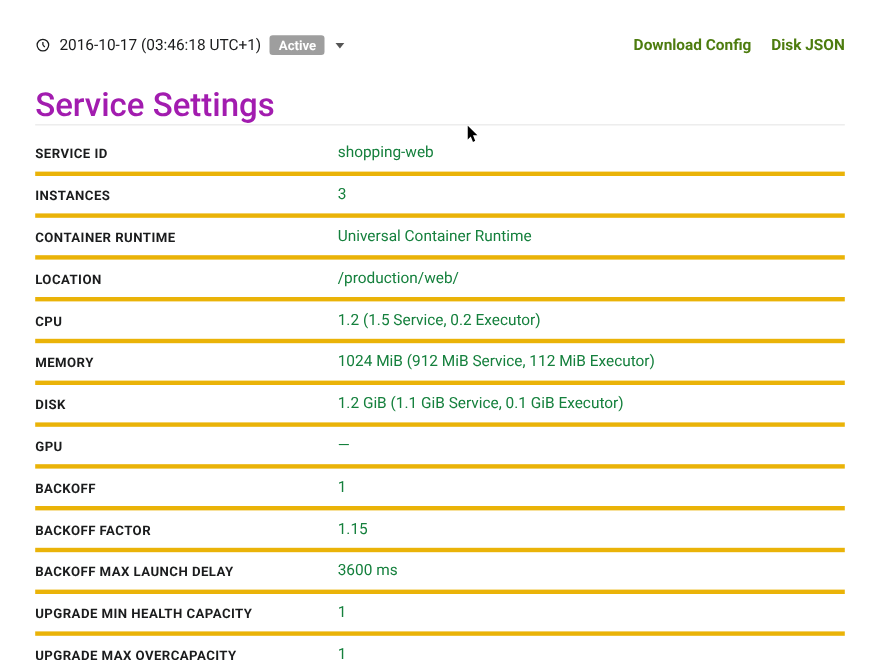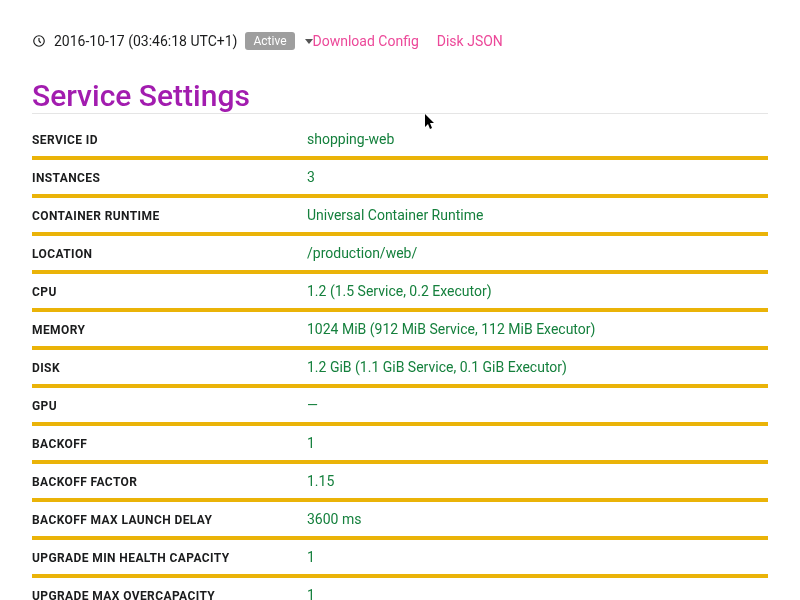--- a/index.html
+++ b/index.html
@@ -11,20 +11,21 @@
       font-family: -apple-system, BlinkMacSystemFont, "Segoe UI", Roboto, Helvetica, Arial, sans-serif;
       background: #fff;
       color: #1b1c1d;
       width: 800px;
       height: 600px;
       padding: 32px;
       overflow: hidden;
     }
     .header-row {
       display: flex;
+      justify-content: space-between;
       align-items: center;
       margin-bottom: 28px;
     }
     .header-left {
       display: flex;
       align-items: center;
       gap: 8px;
     }
     .clock-icon {
       width: 14px;
@@ -41,40 +42,40 @@
       stroke-width: 2;
     }
     .timestamp {
       font-size: 14px;
       color: #1b1c1d;
     }
     .badge {
       background: #9e9e9e;
       color: #fff;
       font-size: 12px;
-      font-weight: 400;
+      font-weight: 700;
       padding: 2px 8px;
       border-radius: 3px;
     }
     .dropdown-caret {
       width: 0;
       height: 0;
       border-left: 4px solid transparent;
       border-right: 4px solid transparent;
       border-top: 5px solid #555;
       margin-left: 2px;
     }
     .header-right {
       display: flex;
       gap: 18px;
     }
     .link {
-      color: #ec4899;
+      color: #4d7c0f;
       font-size: 14px;
-      font-weight: 400;
+      font-weight: 700;
       cursor: pointer;
       text-decoration: none;
     }
     .page-title {
       font-size: 30px;
       font-weight: 500;
       color: #a21caf;
       padding-bottom: 0;
       border-bottom: 1px solid #e5e5e5;
       margin-bottom: 8px;

